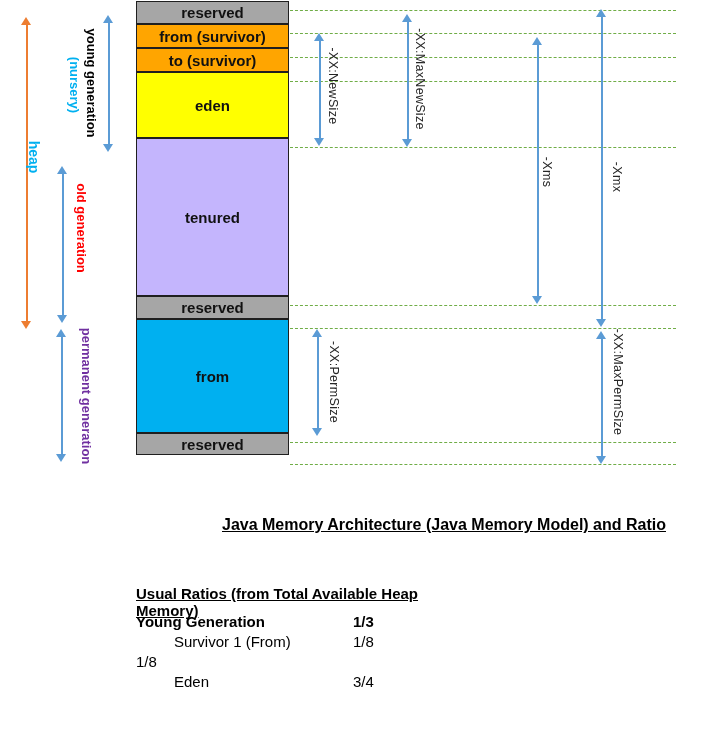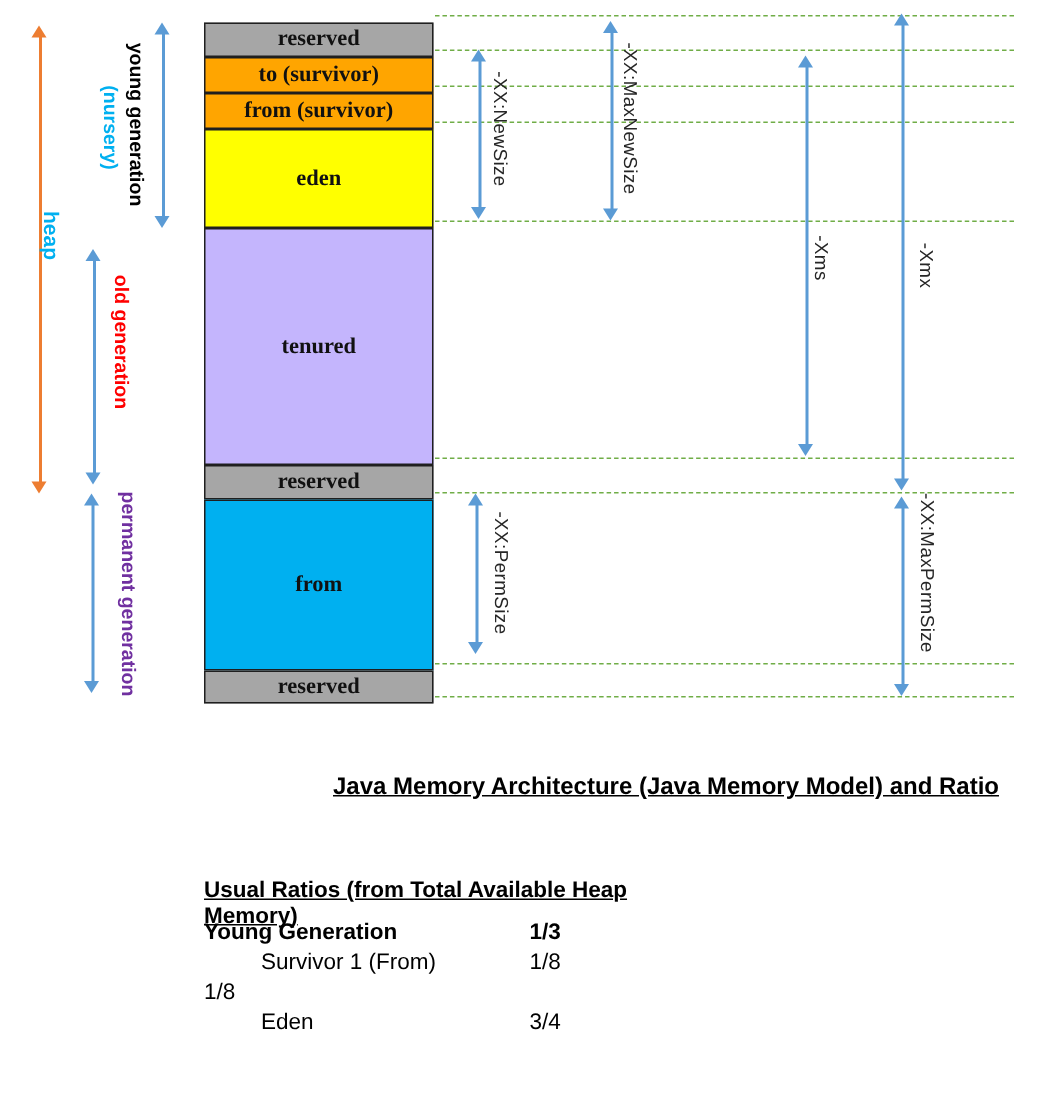--- a/index.html
+++ b/index.html
@@ -1,21 +1,21 @@
 <!DOCTYPE html>
 <html><head>
 <meta charset="utf-8">
 <style>
   html,body{margin:0;padding:0;background:#ffffff;}
   .canvas{
     position:relative;width:704px;height:730px;background:#ffffff;overflow:hidden;
     font-family:"Liberation Sans", sans-serif;color:#1a1a1a;
   }
   
-  .blocks{position:absolute;left:136px;top:15px;width:153px;font-family:Liberation Serif, serif;}
+  .blocks{position:absolute;left:136px;top:1px;width:153px;}
   .block{
     box-sizing:border-box;width:100%;border:1px solid #1f1f1f;
     display:flex;align-items:center;justify-content:center;
     font-weight:bold;font-size:15px;color:#111;
   }
   .b0{height:23px}.b1{height:24px}.b2{height:24px}.b3{height:66px}
   .b4{height:158px}.b5{height:23px}.b6{height:114px}.b7{height:22px}
   
   .dash{position:absolute;left:290px;width:386px;height:0;border-top:1px dashed #70ad47;}
   .d0{top:10px}.d1{top:33px}.d2{top:57px}.d3{top:81px}.d4{top:147px}
@@ -90,25 +90,25 @@
   <div class="dash d4"></div>
   <div class="dash d5"></div>
   <div class="dash d6"></div>
   <div class="dash d7"></div>
   <div class="dash d8"></div>
 
   <div class="blocks">
     <div class="block b0" style="background: rgb(166, 166, 166);">
       <span>reserved</span>
     </div>
+    <div class="block b1" style="background: rgb(255, 165, 0);">
+      <span>from (survivor)</span>
+    </div>
     <div class="block b2" style="background: rgb(255, 165, 0);">
       <span>to (survivor)</span>
-    </div>
-    <div class="block b1" style="background: rgb(255, 165, 0);">
-      <span>from (survivor)</span>
     </div>
     <div class="block b3" style="background: rgb(255, 255, 0);">
       <span>eden</span>
     </div>
     <div class="block b4" style="background: #c4b5fd;">
       <span>tenured</span>
     </div>
     <div class="block b5" style="background: rgb(166, 166, 166);">
       <span>reserved</span>
     </div>

